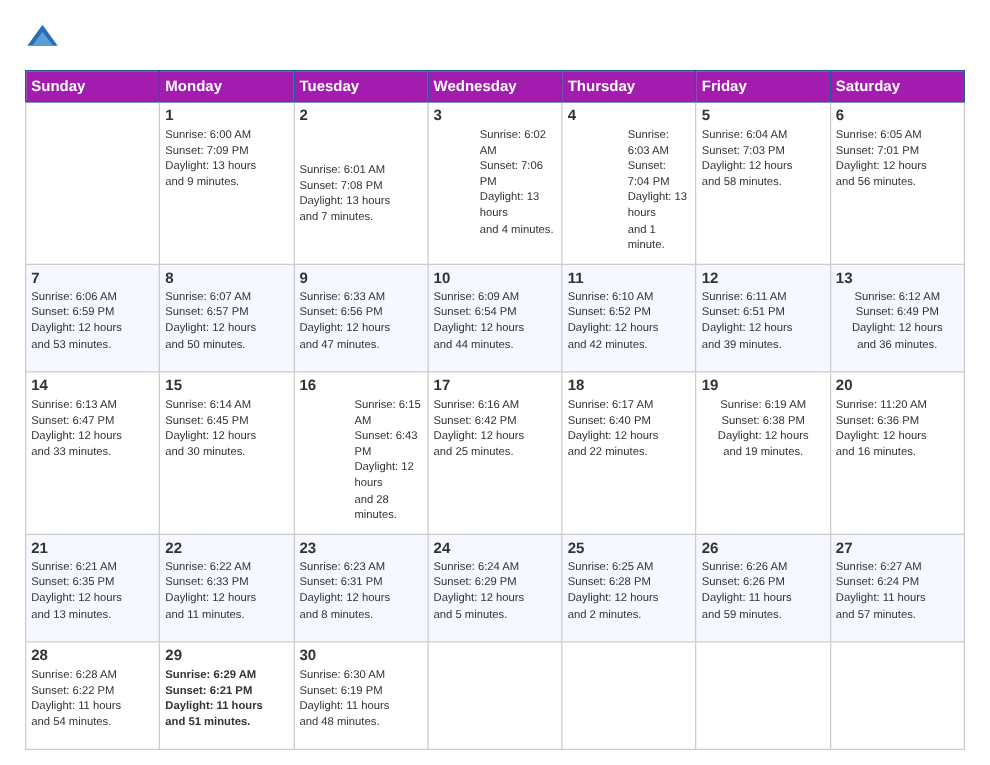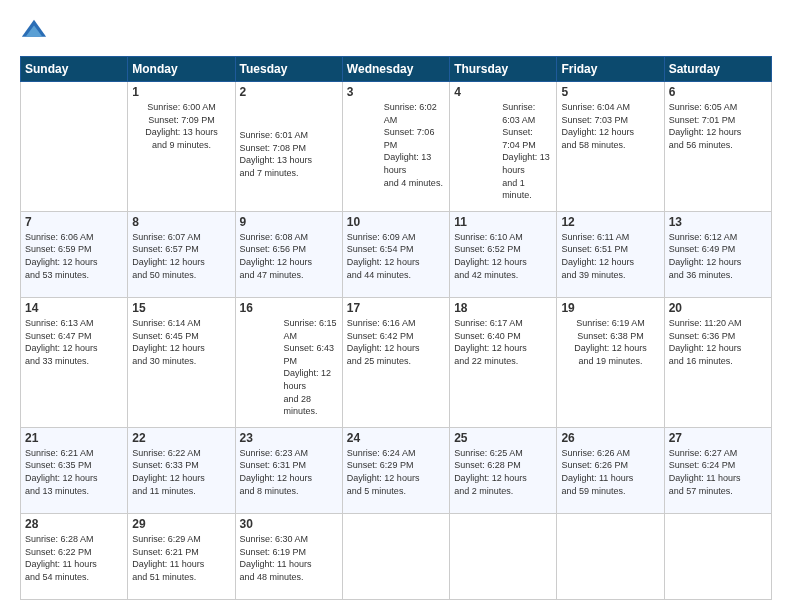--- a/index.html
+++ b/index.html
@@ -99,21 +99,21 @@
     .empty-cell {
       background: #f9f9f9;
     }
     tr:nth-child(even) td {
       background: #f5f8ff;
     }
     tr:nth-child(odd) td {
       background: #fff;
     }
     .calendar thead tr th {
-      background: #0c4a6e;
+      background: #a21caf;
     }
   </style>
 </head>
 <body>
 
 <div class="page">
   <div class="header">
     <div class="logo">
       <svg class="logo-icon" viewBox="0 0 30 30">
         <polygon points="15,2 28,20 2,20" fill="#2a6db5"></polygon>
@@ -140,21 +140,21 @@
           <th>Thursday</th>
           <th>Friday</th>
           <th>Saturday</th>
         </tr>
     </thead>
     <tbody id="calendar-body">
     <tr>
           <td class="empty-cell"></td>
           <td>
             <span class="day-num">1</span>
-            <div class="cell-info" style="white-space: pre-line; text-align: center;">Sunrise: 6:00 AM
+            <div class="cell-info" style="white-space: pre-line;">Sunrise: 6:00 AM
 Sunset: 7:09 PM
 Daylight: 13 hours
 and 9 minutes.</div>
           </td>
           <td>
             <span class="day-num">2</span>
             <div class="cell-info" style="white-space: pre-line; margin-top: 30px;">Sunrise: 6:01 AM
 Sunset: 7:08 PM
 Daylight: 13 hours
 and 7 minutes.</div>
@@ -198,21 +198,21 @@
           </td>
           <td>
             <span class="day-num">8</span>
             <div class="cell-info" style="white-space: pre-line;">Sunrise: 6:07 AM
 Sunset: 6:57 PM
 Daylight: 12 hours
 and 50 minutes.</div>
           </td>
           <td>
             <span class="day-num">9</span>
-            <div class="cell-info" style="white-space: pre-line;">Sunrise: 6:08 AM
+            <div class="cell-info" style="white-space: pre-line;">Sunrise: 6:33 AM
 Sunset: 6:56 PM
 Daylight: 12 hours
 and 47 minutes.</div>
           </td>
           <td>
             <span class="day-num">10</span>
             <div class="cell-info" style="white-space: pre-line;">Sunrise: 6:09 AM
 Sunset: 6:54 PM
 Daylight: 12 hours
 and 44 minutes.</div>
@@ -226,21 +226,21 @@
           </td>
           <td>
             <span class="day-num">12</span>
             <div class="cell-info" style="white-space: pre-line;">Sunrise: 6:11 AM
 Sunset: 6:51 PM
 Daylight: 12 hours
 and 39 minutes.</div>
           </td>
           <td>
             <span class="day-num">13</span>
-            <div class="cell-info" style="white-space: pre-line;">Sunrise: 6:12 AM
+            <div class="cell-info" style="white-space: pre-line; text-align: center;">Sunrise: 6:12 AM
 Sunset: 6:49 PM
 Daylight: 12 hours
 and 36 minutes.</div>
           </td>
         </tr>
         <tr>
           <td>
             <span class="day-num">14</span>
             <div class="cell-info" style="white-space: pre-line;">Sunrise: 6:13 AM
 Sunset: 6:47 PM
@@ -344,21 +344,21 @@
         <tr>
           <td>
             <span class="day-num">28</span>
             <div class="cell-info" style="white-space: pre-line;">Sunrise: 6:28 AM
 Sunset: 6:22 PM
 Daylight: 11 hours
 and 54 minutes.</div>
           </td>
           <td>
             <span class="day-num">29</span>
-            <div class="cell-info" style="white-space: pre-line;">Sunrise: 6:29 AM
+            <div class="cell-info" style="white-space: pre-line; font-weight: bold;">Sunrise: 6:29 AM
 Sunset: 6:21 PM
 Daylight: 11 hours
 and 51 minutes.</div>
           </td>
           <td>
             <span class="day-num">30</span>
             <div class="cell-info" style="white-space: pre-line;">Sunrise: 6:30 AM
 Sunset: 6:19 PM
 Daylight: 11 hours
 and 48 minutes.</div>

